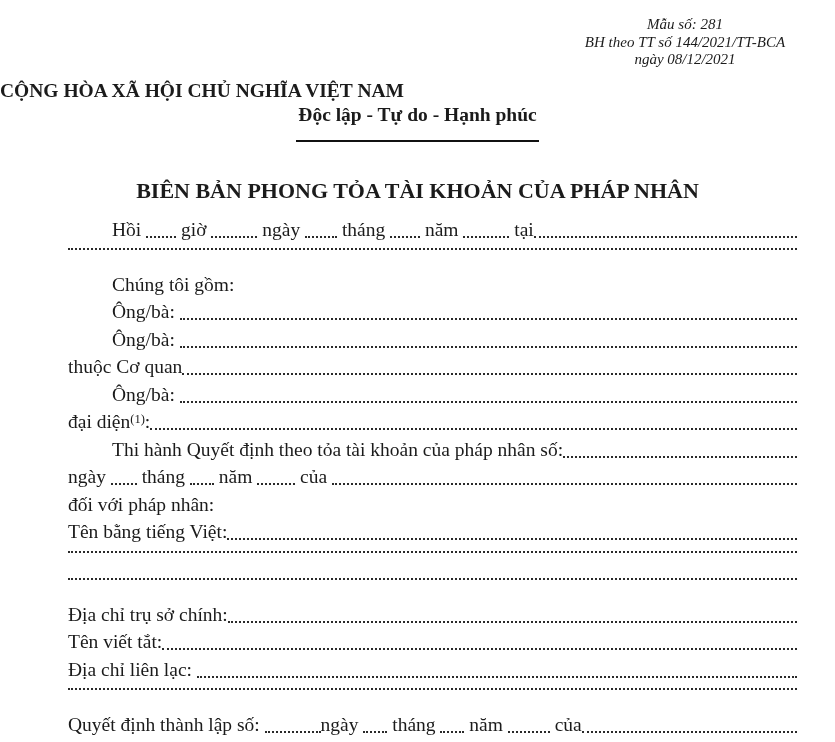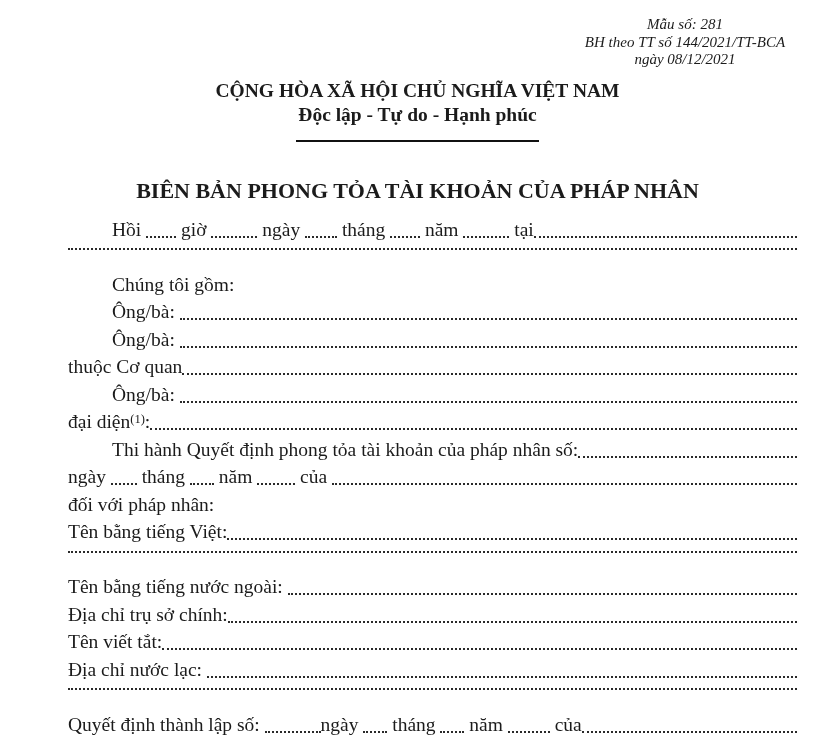--- a/index.html
+++ b/index.html
@@ -23,21 +23,21 @@
     margin: 16px 25px 0 auto;
     text-align: center;
     font-style: italic;
     font-size: 15px;
     line-height: 17.5px;
     white-space: nowrap;
   }
   
   .nat-header {
     margin-top: 10px;
-    text-align: center;
+    text-align: left;
     font-weight: bold;
     font-size: 19.5px;
     line-height: 24px;
   }
   .motto-wrap { text-align: center; font-weight: bold; font-size: 19.5px; line-height: 24px; }
   .motto-underline {
     display: inline-block;
     padding: 0 2px 13px 2px;
     border-bottom: 2px solid #111;
   }
@@ -135,21 +135,21 @@
         <span class="txt">Ông/bà: </span>
         <span class="dots fill"></span>
       </div>
       <div class="line">
         <span class="txt">đại diện</span>
         <sup class="fnref">(1)</sup>
         <span class="txt">:</span>
         <span class="dots fill"></span>
       </div>
       <div class="line indent">
-        <span class="txt">Thi hành Quyết định phong tỏa tài khoản của pháp nhân số:</span>
+        <span class="txt">Thi hành Quyết định theo tỏa tài khoản của pháp nhân số:</span>
         <span class="dots fill"></span>
       </div>
       <div class="line">
         <span class="txt">ngày </span>
         <span class="dots" style="width: 26px;"></span>
         <span class="txt"> tháng </span>
         <span class="dots" style="width: 24px;"></span>
         <span class="txt"> năm </span>
         <span class="dots" style="width: 38px;"></span>
         <span class="txt"> của </span>
@@ -159,33 +159,32 @@
         <span class="txt">đối với pháp nhân:</span>
       </div>
       <div class="line">
         <span class="txt">Tên bằng tiếng Việt:</span>
         <span class="dots fill"></span>
       </div>
       <div class="line">
         <span class="dots fill"></span>
       </div>
       <div class="line">
-        <span class="txt">Tên bằng tiếng nước ngoài: </span>
         <span class="dots fill"></span>
       </div>
       <div class="line">
         <span class="txt">Địa chỉ trụ sở chính:</span>
         <span class="dots fill"></span>
       </div>
       <div class="line">
         <span class="txt">Tên viết tắt:</span>
         <span class="dots fill"></span>
       </div>
       <div class="line">
-        <span class="txt">Địa chỉ nước lạc: </span>
+        <span class="txt">Địa chỉ liên lạc: </span>
         <span class="dots fill"></span>
       </div>
       <div class="line">
         <span class="dots fill"></span>
       </div>
       <div class="line">
         <span class="txt">Quyết định thành lập số: </span>
         <span class="dots" style="width: 56px;"></span>
         <span class="txt">ngày </span>
         <span class="dots" style="width: 24px;"></span>

